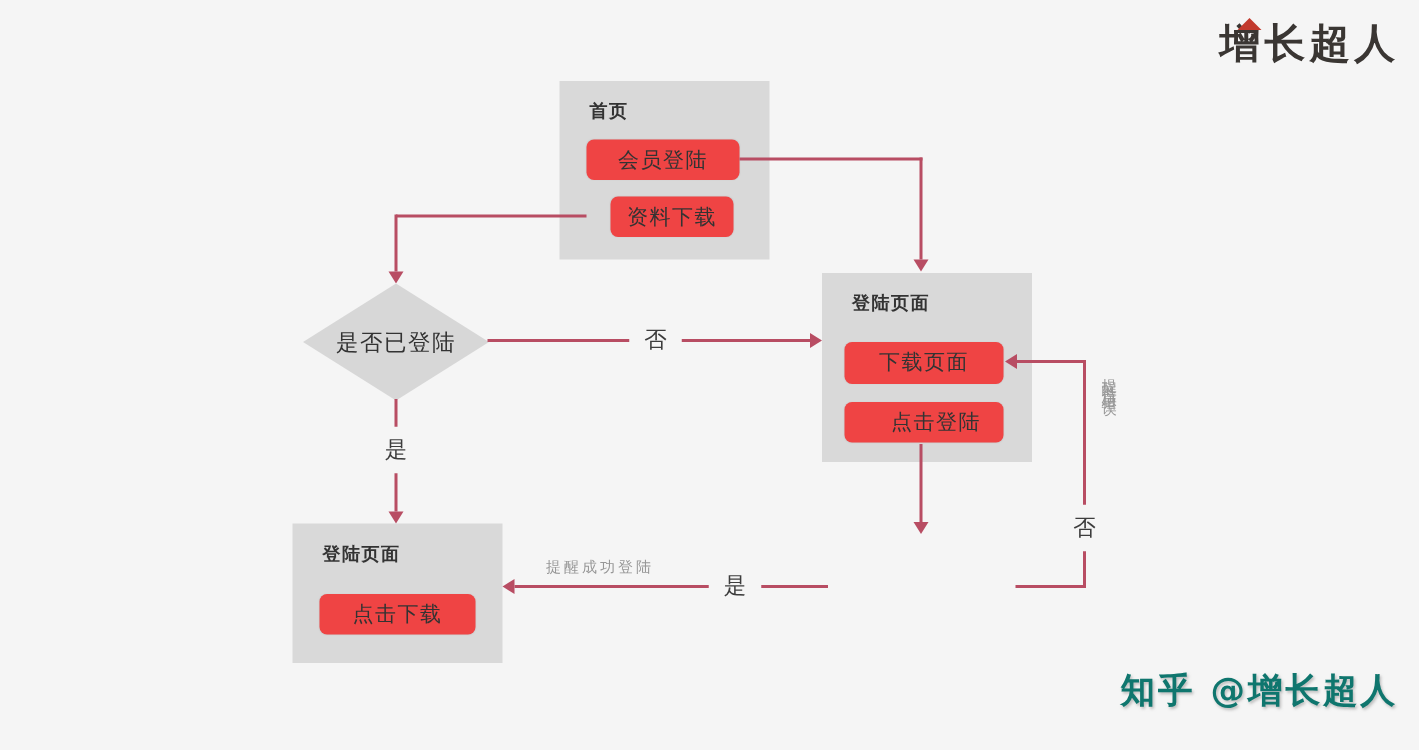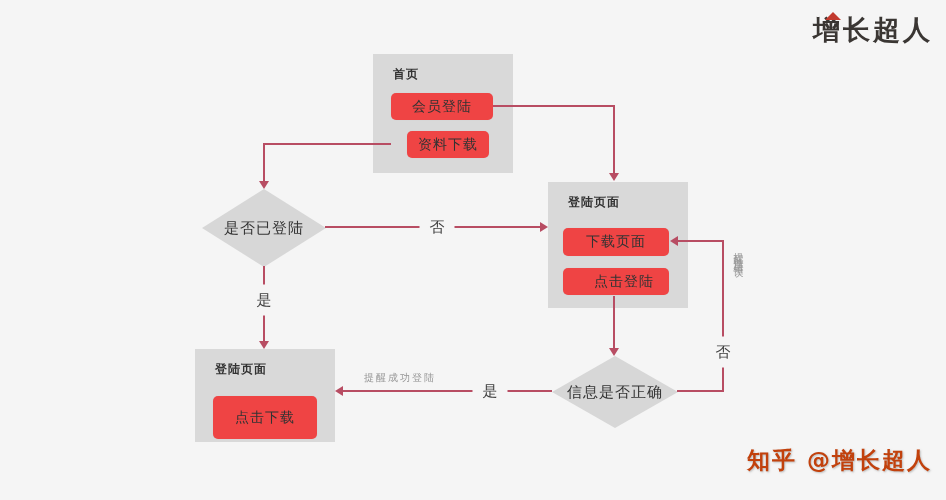--- a/index.html
+++ b/index.html
@@ -28,21 +28,21 @@
     position:absolute;left:12px;top:-4px;
     width:0;height:0;
     border-left:8px solid transparent;
     border-right:8px solid transparent;
     border-bottom:8px solid #c23a2e;
   }
   
   .watermark{
     position:absolute;right:14px;bottom:24px;
     font-size:23px;font-weight:700;
-    color:#c2410c;
+    color:#0f766e;
     text-shadow:1px 1px 2px rgba(140,140,140,.55);
     letter-spacing:2px;
   }
   
   .node-box{
     position:absolute;
     background:var(--boxgray);
   }
   .node-box .box-title{
     position:absolute;left:20px;top:12px;
@@ -109,26 +109,25 @@
   </div>
 
   <div class="node-box" style="left:548px;top:182px;width:140px;height:126px;">
     <div class="box-title">登陆页面</div>
     <div class="sub-btn" style="left:15px;top:46px;width:106px;height:28px;">下载页面</div>
     <div class="sub-btn" style="left:15px;top:86px;width:106px;height:27px;padding-left:16px;">点击登陆</div>
   </div>
 
   <div class="node-box" style="left:195px;top:349px;width:140px;height:93px;">
     <div class="box-title">登陆页面</div>
-    <div class="sub-btn" style="left:18px;top:47px;width:104px;height:43px;text-align:center;">点击下载</div>
+    <div class="sub-btn" style="left:18px;top:47px;width:104px;height:27px;text-align:center;">点击下载</div>
   </div>
 
   <div class="diamond" style="left:202px;top:189px;width:124px;height:78px;">是否已登陆</div>
 
-  <div class="diamond" style="left:552px;top:356px;width:126px;height:72px;">信息是否正确</div>
 
   <div class="ln" style="left:493px;top:105px;width:122px;height:2px;"></div>
   <div class="ln" style="left:613px;top:105px;width:2px;height:68px;"></div>
   <div class="arr-down" style="left:609px;top:173px;"></div>
 
   <div class="ln" style="left:264px;top:143px;width:127px;height:2px;"></div>
   <div class="ln" style="left:263px;top:143px;width:2px;height:38px;"></div>
   <div class="arr-down" style="left:259px;top:181px;"></div>
 
   <div class="ln" style="left:325px;top:226px;width:216px;height:2px;"></div>

